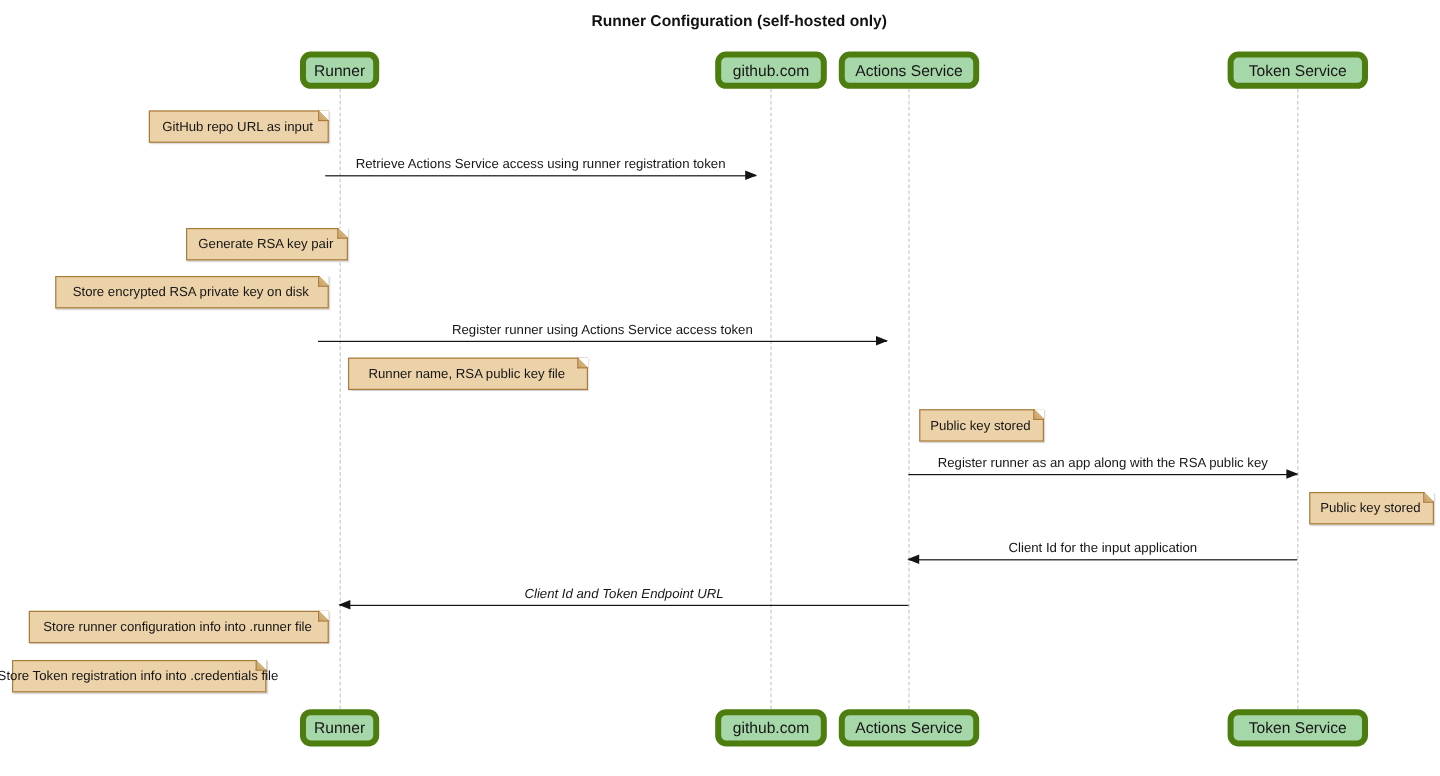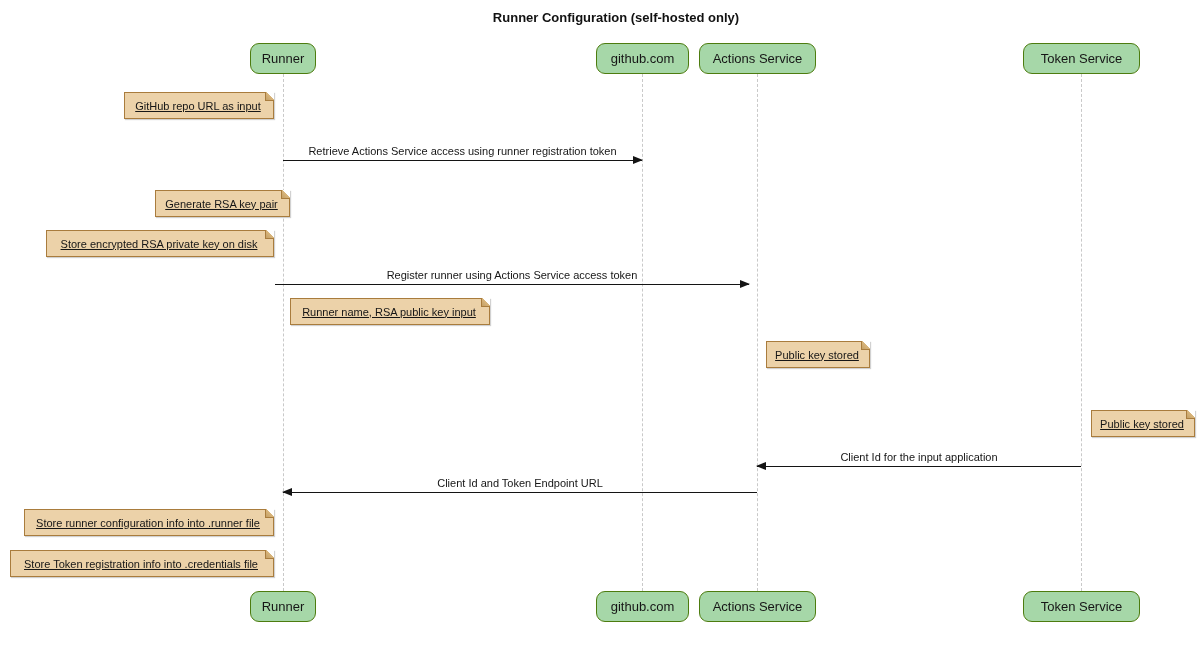--- a/index.html
+++ b/index.html
@@ -10,29 +10,29 @@
     overflow:hidden;
   }
   .title {
     position:absolute; left:0; top:10px; width:1200px; text-align:center;
     font-size:13px; font-weight:bold; color:#111;padding-left:32px;
   }
   .lifeline {
     position:absolute; width:0; border-left:1px dashed #c9c9c9; top:74px; height:517px;
   }
   .participant {
-    position:absolute; height:31px; background:#a6d7a8; border:1px solid #4d7c0f;
+    position:absolute; height:31px; background:#a6d7a8; border:5px solid #4d7c0f;
     border-radius:9px; display:flex; align-items:center; justify-content:center;
     font-size:13px; color:#161616;text-align:right;
   }
   .note {
     position:absolute; height:27px; background:#ecd2a9; border:1px solid #a97c3d;
     box-shadow:1px 1px 1px rgba(0,0,0,0.18);
     display:flex; align-items:center; justify-content:center;
-    font-size:11px; color:#161616; padding:0 8px 0 6px; white-space:nowrap;text-decoration:underline;
+    font-size:11px; color:#161616; padding:0 8px 0 6px; white-space:nowrap;
   }
   .fold {
     position:absolute; top:-1px; right:-1px; width:9px; height:9px;
     background:linear-gradient(225deg, #ffffff 0%, #ffffff 49%, #d8b57c 50%, #c5a065 100%);
     border-left:1px solid #a97c3d; border-bottom:1px solid #a97c3d;
   }
   .msg { position:absolute; text-align:center; font-size:11px; color:#161616; }
   .msg-label { height:13px; line-height:13px; white-space:nowrap; }
   .msg-line { position:relative; height:0; border-top:1px solid #141414; margin-top:2px; }
   .head-right {
@@ -80,78 +80,84 @@
     </div>
   <div class="participant" style="left:1023px; top:591px; width:117px;">
       <span>Token Service</span>
     </div>
 
   <div class="note" style="left:124px; top:92px; width:150px;">
     <span>GitHub repo URL as input</span>
     <span class="fold"></span>
   </div>
 
-  <div class="msg" style="left:283px; top:131px; width:359px;margin-top:14px;">
+  <div class="msg" style="left:271px; top:131px; width:359px;">
     <div class="msg-label">Retrieve Actions Service access using runner registration token</div>
     <div class="msg-line">
         <span class="head-right"></span>
       </div>
   </div>
 
 
   <div class="note" style="left:139px; top:190px; width:135px;margin-left:16px;">
     <span>Generate RSA key pair</span>
     <span class="fold"></span>
   </div>
 
   <div class="note" style="left:46px; top:230px; width:228px;">
     <span>Store encrypted RSA private key on disk</span>
     <span class="fold"></span>
   </div>
 
-  <div class="msg" style="left:275px; top:269px; width:474px;">
+  <div class="msg" style="left:265px; top:269px; width:474px;">
     <div class="msg-label">Register runner using Actions Service access token</div>
     <div class="msg-line">
         <span class="head-right"></span>
       </div>
   </div>
 
   <div class="note" style="left:290px; top:298px; width:200px;">
-    <span>Runner name, RSA public key input</span>
+    <span>Runner name, RSA public key file</span>
     <span class="fold"></span>
   </div>
 
   <div class="note" style="left:766px; top:341px; width:104px;">
     <span>Public key stored</span>
     <span class="fold"></span>
   </div>
 
+  <div class="msg" style="left:757px; top:380px; width:324px;">
+    <div class="msg-label">Register runner as an app along with the RSA public key</div>
+    <div class="msg-line">
+        <span class="head-right"></span>
+      </div>
+  </div>
 
   <div class="note" style="left:1091px; top:410px; width:104px;">
     <span>Public key stored</span>
     <span class="fold"></span>
   </div>
 
   <div class="msg" style="left:757px; top:451px; width:324px;">
     <div class="msg-label">Client Id for the input application</div>
     <div class="msg-line">
         <span class="head-left"></span>
       </div>
   </div>
 
-  <div class="msg" style="left:283px; top:477px; width:474px;">
+  <div class="msg" style="left:283px; top:489px; width:474px;font-style:italic;">
     <div class="msg-label">Client Id and Token Endpoint URL</div>
     <div class="msg-line">
         <span class="head-left"></span>
       </div>
   </div>
 
   <div class="note" style="left:24px; top:509px; width:250px;">
     <span>Store runner configuration info into .runner file</span>
     <span class="fold"></span>
   </div>
 
-  <div class="note" style="left:10px; top:550px; width:264px;">
+  <div class="note" style="left:10px; top:550px; width:212px;">
     <span>Store Token registration info into .credentials file</span>
     <span class="fold"></span>
   </div>
 
 </div>
 
 </body></html>

